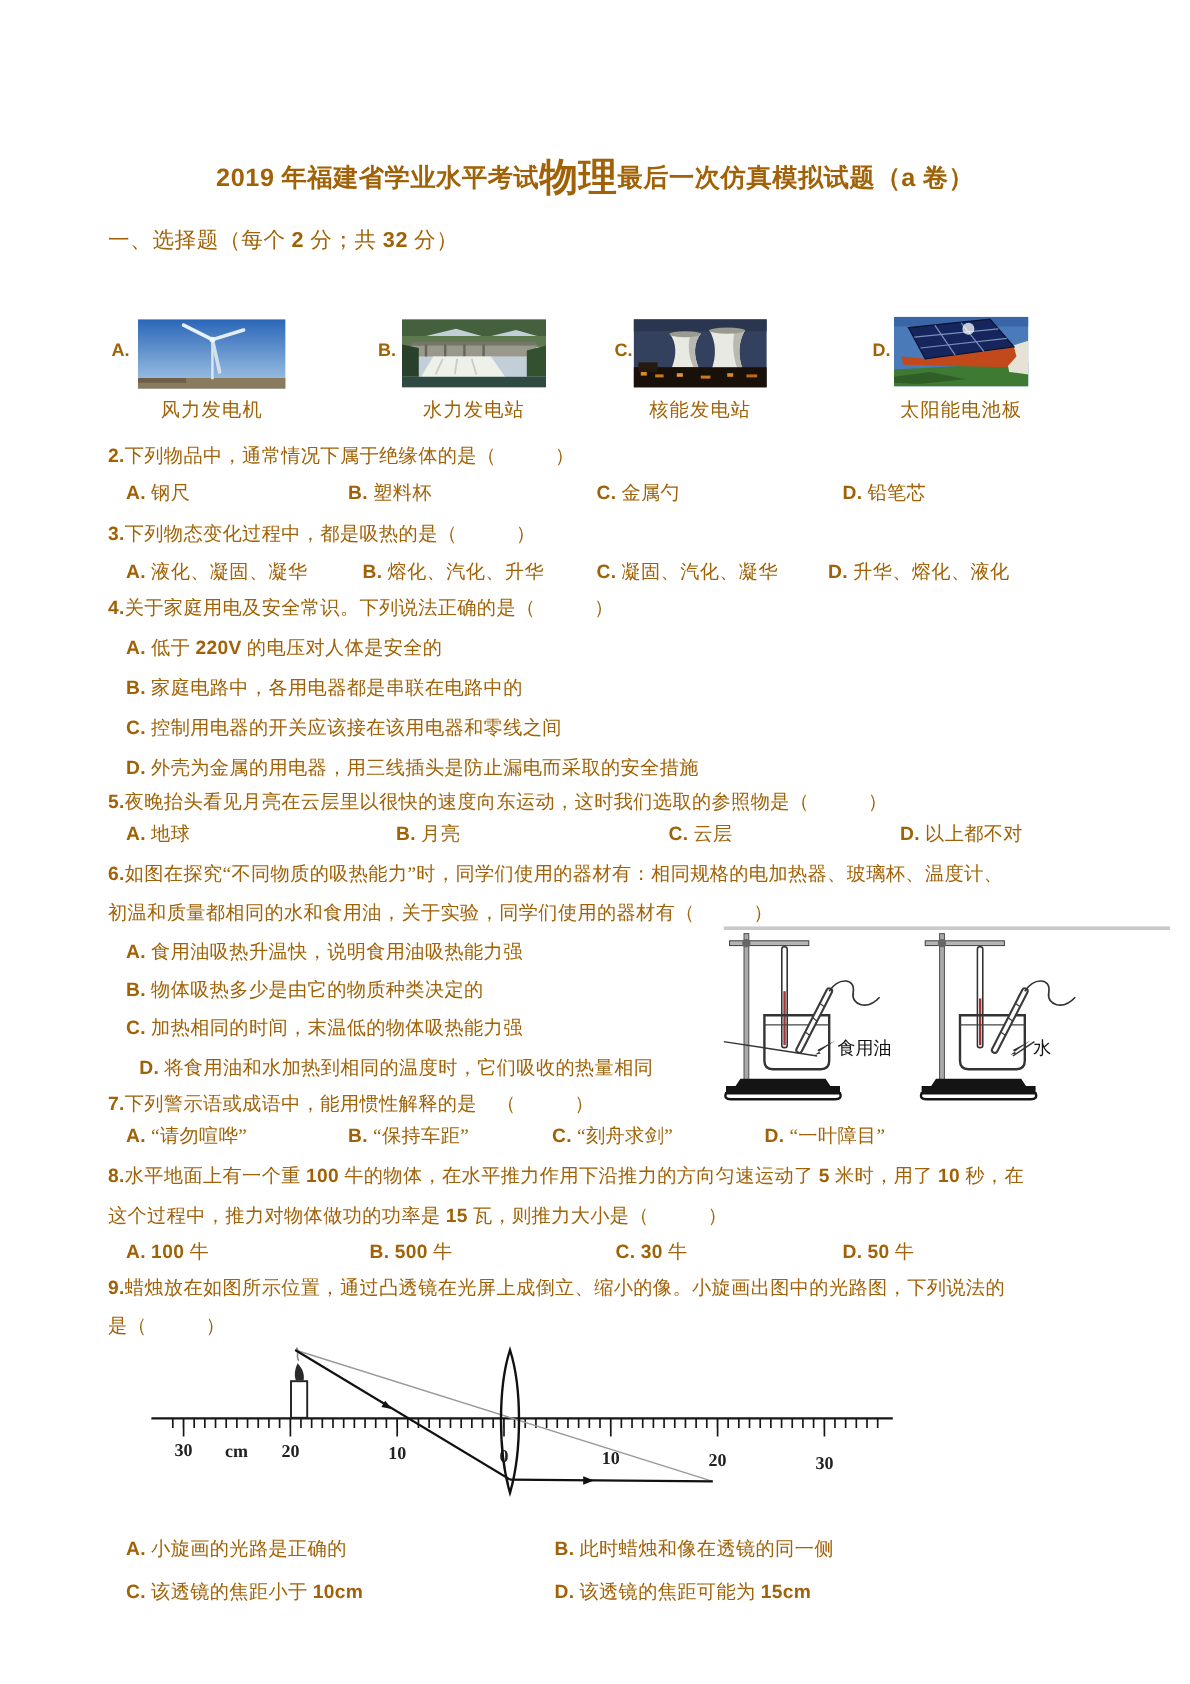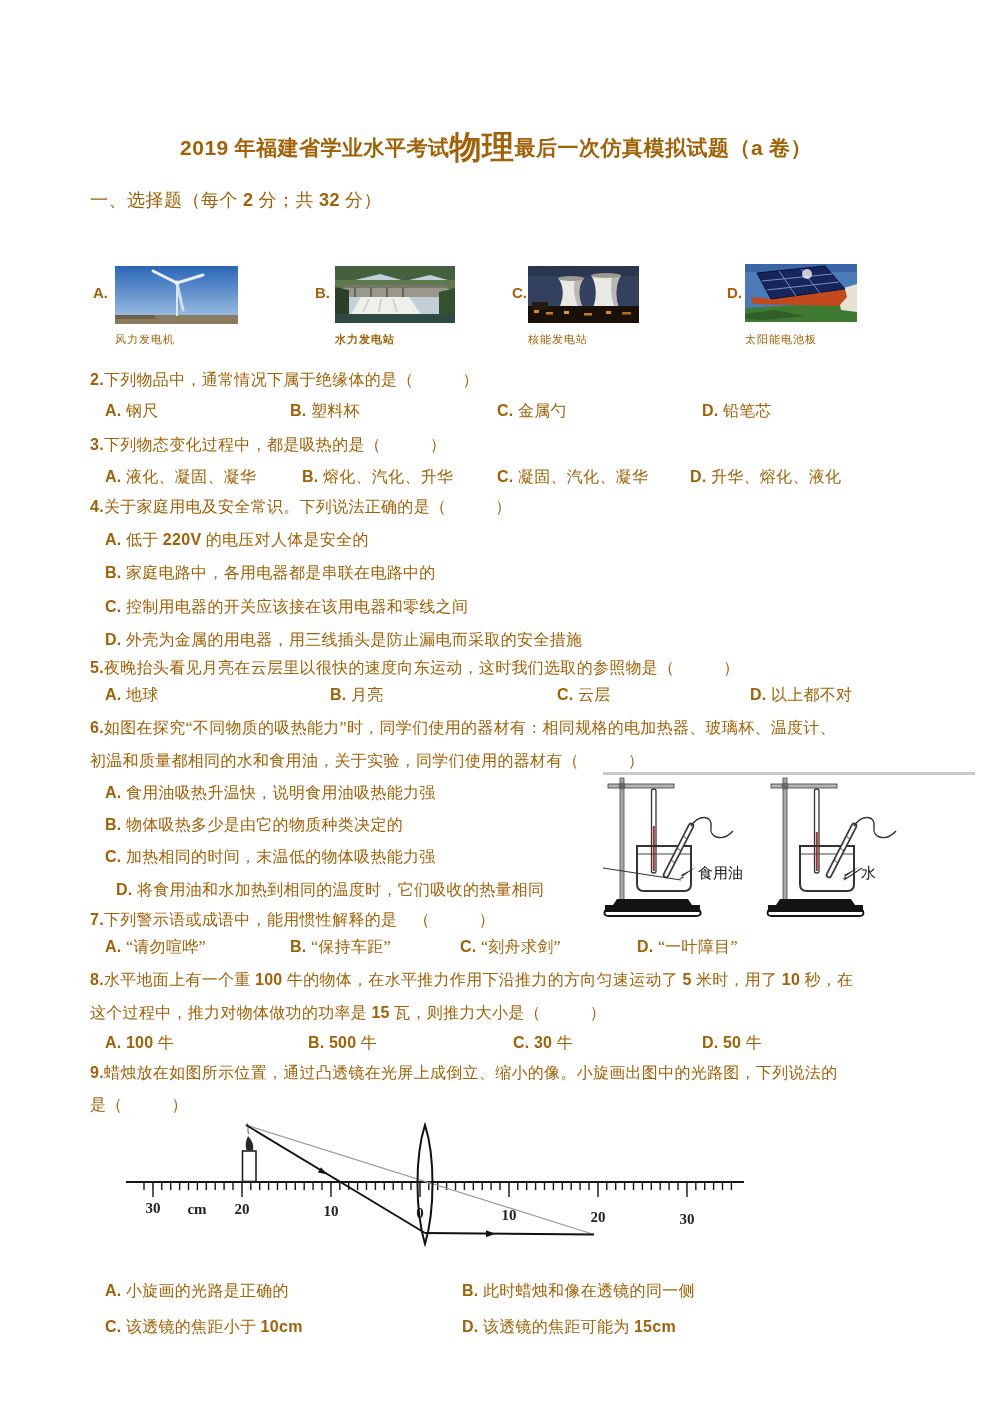--- a/index.html
+++ b/index.html
@@ -6,21 +6,21 @@
   .page{position:relative;width:992px;height:1403px;background:#ffffff;overflow:hidden;
         font-family:"Liberation Serif","DejaVu Serif",serif;color:#a16207;margin-top:26px;}
   .abs{position:absolute;white-space:nowrap;}
   .stem{font-size:16px;letter-spacing:.3px;}
   .opt{position:absolute;top:0;font-size:16px;letter-spacing:.3px;white-space:nowrap;}
   .opt-row{position:absolute;left:90px;width:880px;height:22px;}
   b{font-family:"Liberation Sans","DejaVu Sans",sans-serif;font-weight:700;}
   .doc-title{width:992px;text-align:center;font-weight:bold;font-size:21px;letter-spacing:.5px;}
   .doc-title .big{font-size:32px;font-weight:bold;vertical-align:-3px;}
   .heading{font-size:18px;letter-spacing:.5px;}
-  .caption{font-size:11px;text-align:left;letter-spacing:1px;}
+  .caption{font-size:16px;text-align:center;letter-spacing:1px;}
   .fig-letter{font-family:"Liberation Sans","DejaVu Sans",sans-serif;font-weight:700;font-size:15px;}
   svg text{font-family:"Liberation Serif","DejaVu Serif",serif;}
 </style>
 </head>
 <body>
 
 <div class="page">
 
   <div class="abs doc-title" style="top:100px;left:0;">
     <span class="ab"><b>2019</b> 年福建省学业水平考试</span><span class="big">物理</span><span class="ab">最后一次仿真模拟试题（<b>a</b> 卷）</span>
@@ -98,21 +98,21 @@
     <polygon points="6,33 26,35 100,25 102,33 94,42 8,40" fill="#c2491c"></polygon>
     <polygon points="12,9 80,2 100,25 26,35" fill="#16255c" stroke="#0a1230" stroke-width="1"></polygon>
     <line x1="34" y1="7" x2="51" y2="32" stroke="#7a8fc0" stroke-width="1"></line>
     <line x1="56" y1="5" x2="75" y2="29" stroke="#7a8fc0" stroke-width="1"></line>
     <line x1="17" y1="17" x2="87" y2="10" stroke="#7a8fc0" stroke-width="1"></line>
     <line x1="22" y1="26" x2="94" y2="18" stroke="#7a8fc0" stroke-width="1"></line>
     <circle cx="62" cy="10" r="5" fill="#ffffff" opacity="0.75"></circle>
   </svg>
 
   <div class="abs caption" style="top:306px;left:115px;width:123px;">风力发电机</div>
-  <div class="abs caption" style="top:306px;left:335px;width:120px;font-weight:bold;">水力发电站</div>
+  <div class="abs caption" style="top:306px;left:335px;width:120px;">水力发电站</div>
   <div class="abs caption" style="top:306px;left:528px;width:111px;">核能发电站</div>
   <div class="abs caption" style="top:306px;left:745px;width:112px;">太阳能电池板</div>
 
   <div class="abs stem ab" style="top:344px;left:90px;"><b>2.</b>下列物品中，通常情况下属于绝缘体的是（　　　）</div>
   <div class="opt-row" style="top:375px;">
     <span class="opt ab" style="left:15px;"><b>A.</b> 钢尺</span>
     <span class="opt ab" style="left:200px;"><b>B.</b> 塑料杯</span>
     <span class="opt ab" style="left:407px;"><b>C.</b> 金属勺</span>
     <span class="opt ab" style="left:612px;"><b>D.</b> 铅笔芯</span>
   </div>

